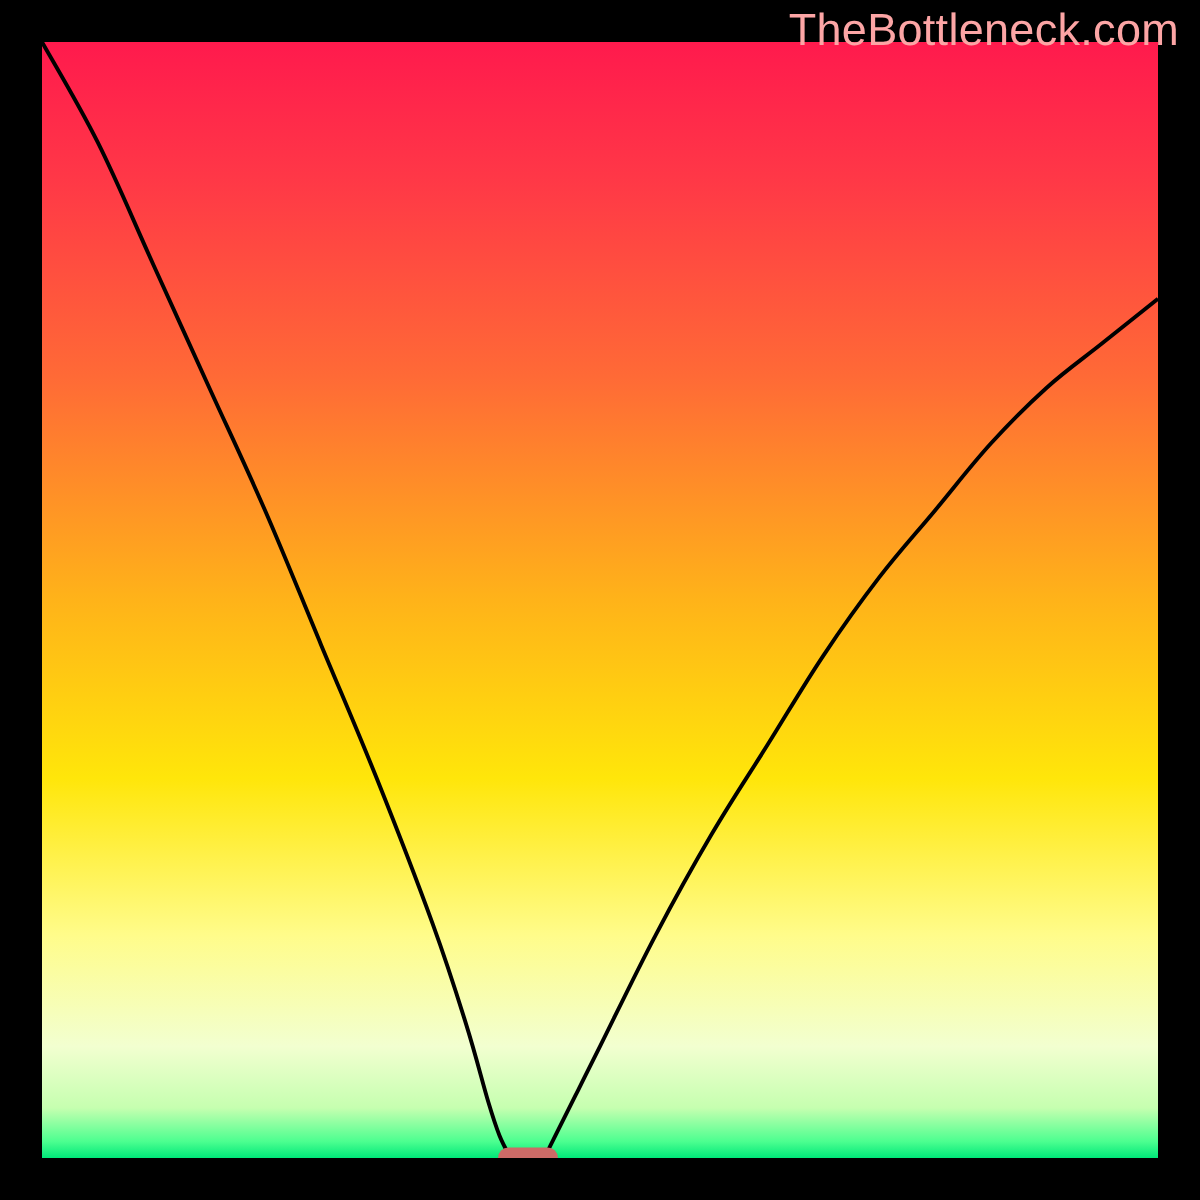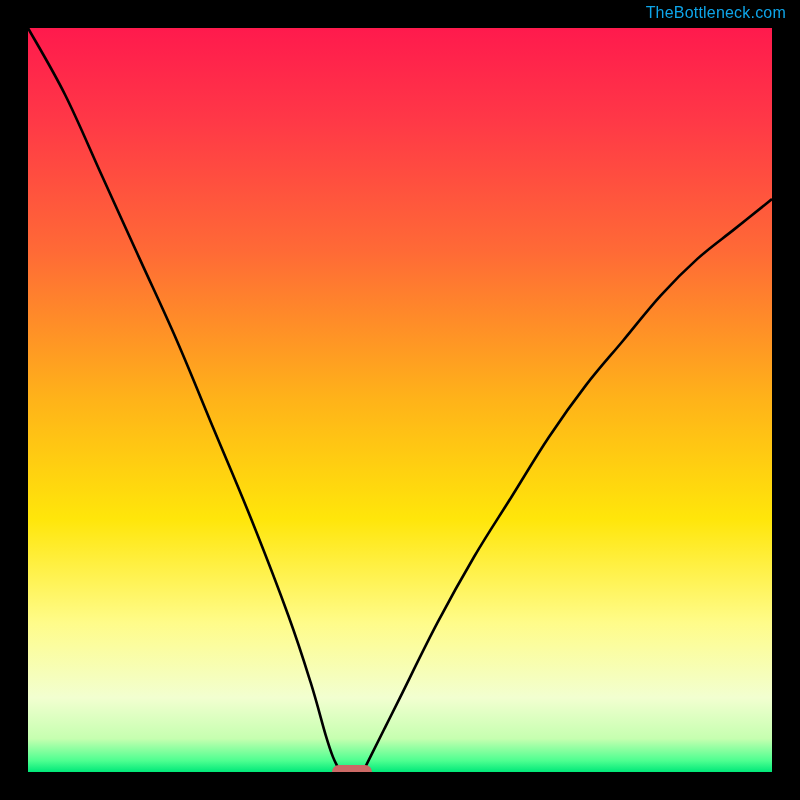--- a/index.html
+++ b/index.html
@@ -25,22 +25,22 @@
     overflow: hidden;
   }
   .gradient {
     position: absolute;
     inset: 0;
   }
   .watermark {
     position: absolute;
     top: 4px;
     right: 14px;
-    color: #0ea5e9;
-    font-size: 16px;
+    color: #fca5a5;
+    font-size: 30px;
     letter-spacing: 0.2px;
     font-family: Arial, Helvetica, sans-serif;
   }
   svg.curves {
     position: absolute;
     inset: 0;
   }
   .marker {
     position: absolute;
     width: 40px;

